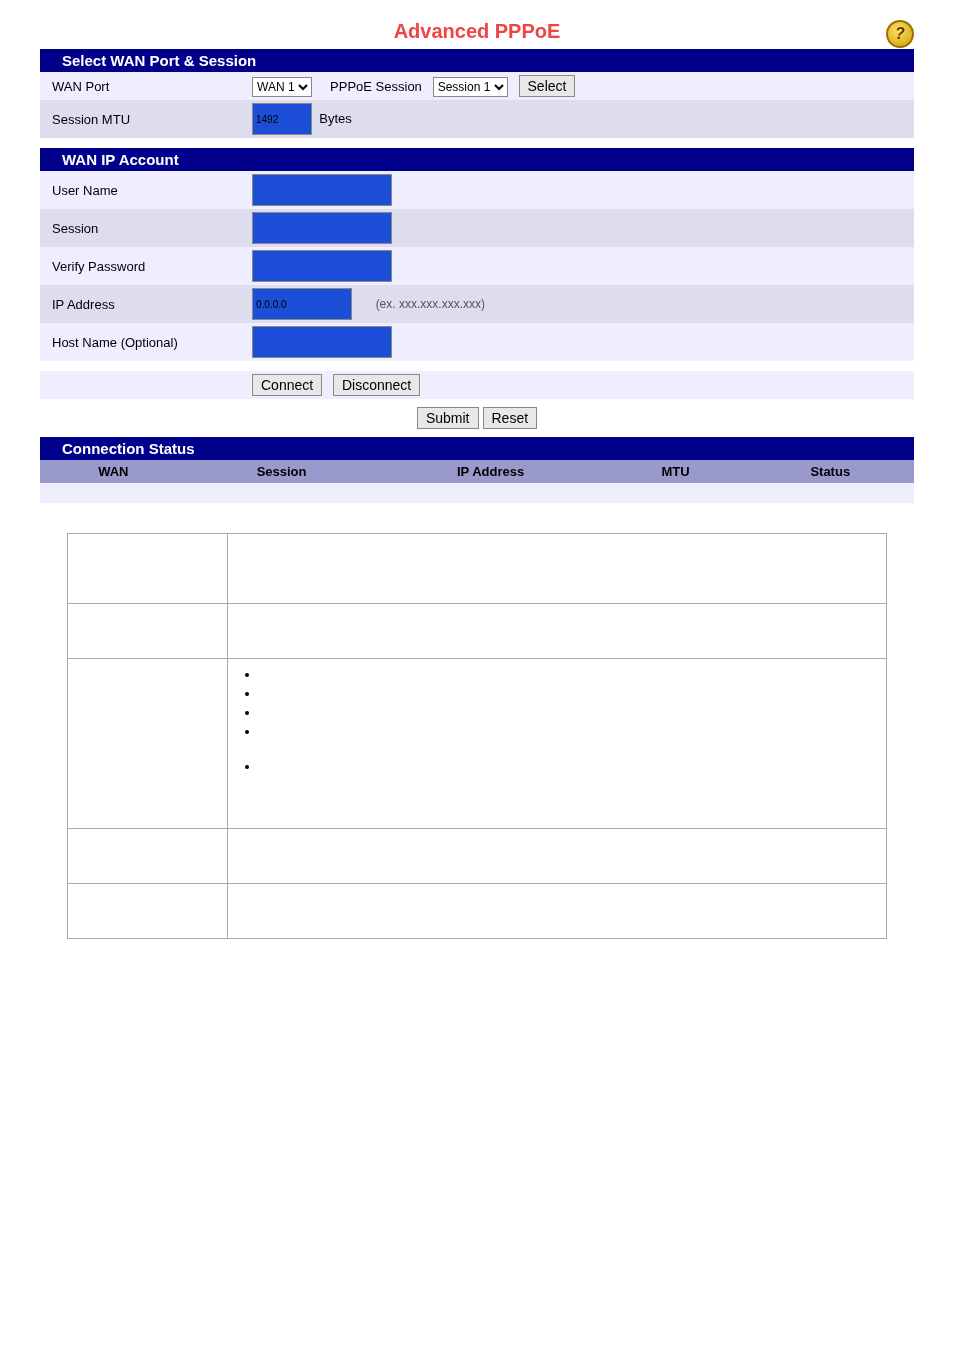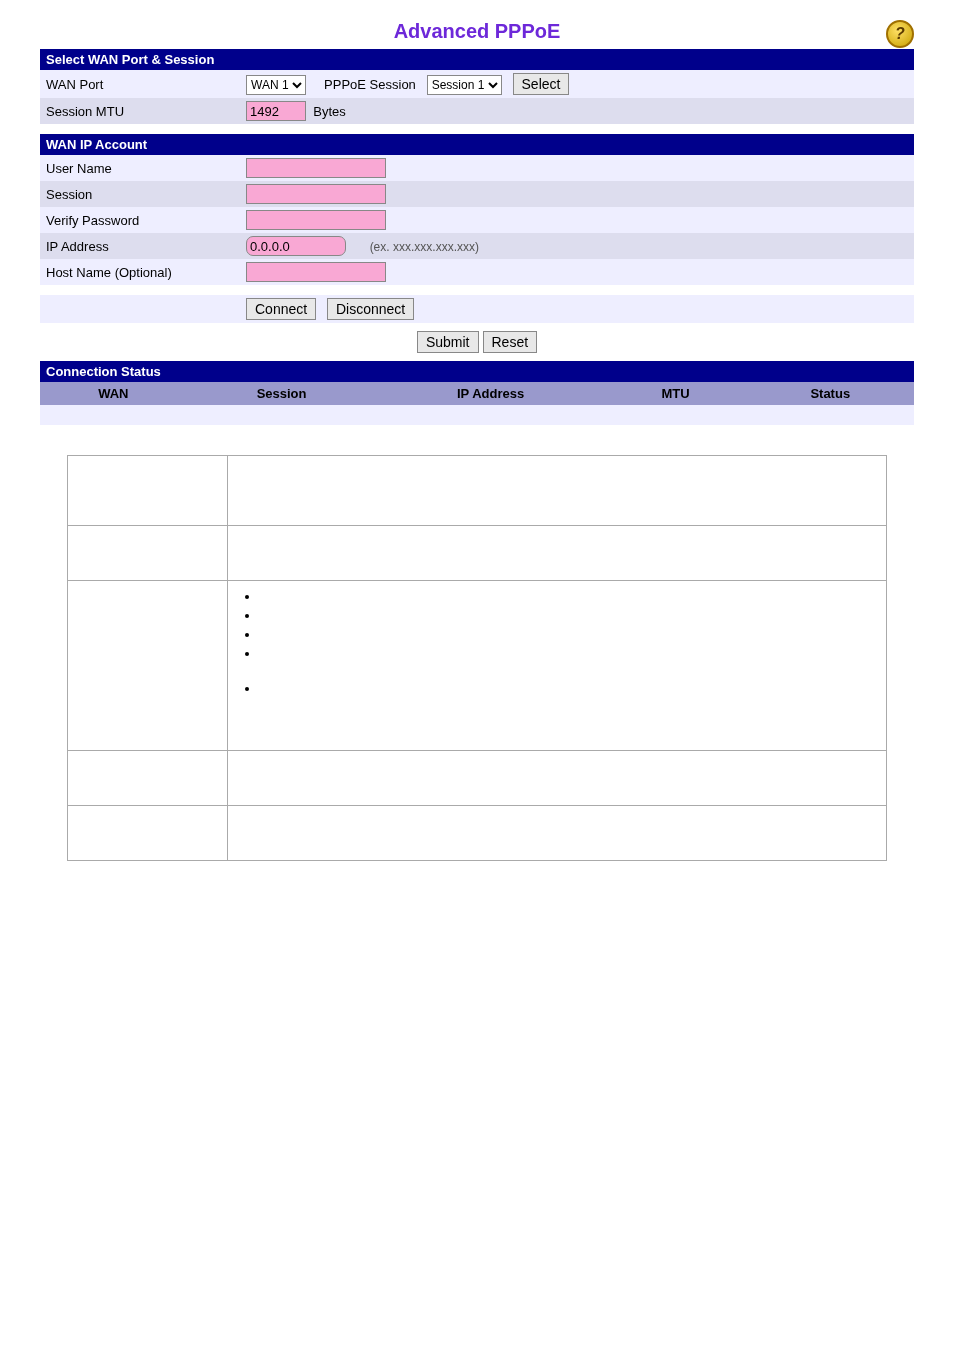--- a/index.html
+++ b/index.html
@@ -21,21 +21,21 @@
       display: flex;
       align-items: center;
       justify-content: center;
       margin-bottom: 6px;
       position: relative;
     }
 
     .page-title {
       font-size: 20px;
       font-weight: bold;
-      color: #6d28d9;
+      color: #ef4444;
     }
 
     .help-icon {
       position: absolute;
       right: 0;
       top: 0;
     }
 
     .help-icon-img {
       width: 28px;
@@ -50,33 +50,33 @@
       color: #5a3a00;
       border: 2px solid #a07000;
       font-style: italic;
     }
 
     
     .section-header {
       background: #00008b;
       color: #fff;
       font-weight: bold;
-      font-size: 13px;
-      padding: 3px 6px;
+      font-size: 15px;
+      padding: 3px 22px;
     }
 
     
     .form-table {
       width: 100%;
       border-collapse: collapse;
       margin-bottom: 0;
     }
 
     .form-table td {
-      padding: 3px 6px;
+      padding: 3px 12px;
       vertical-align: middle;
     }
 
     .form-table tr:nth-child(even) td {
       background: #dde;
     }
     .form-table tr:nth-child(odd) td {
       background: #eef;
     }
 
@@ -86,24 +86,24 @@
       color: #000;
     }
 
     .value-cell {
       color: #000;
     }
 
     input[type="text"], input[type="password"] {
       border: 1px solid #888;
       padding: 1px 3px;
-      font-size: 13px;
+      font-size: 10px;
       width: 140px;
-      height: 20px;
-      background: #f9a8d4;
+      height: 32px;
+      background: #1d4ed8;
     }
 
     select {
       font-size: 12px;
       border: 1px solid #888;
       background: #fff;
       height: 20px;
     }
 
     button {
@@ -243,21 +243,21 @@
     </tr>
     <tr>
       <td class="label-cell">Verify Password</td>
       <td class="value-cell">
         <input type="password" style="">
       </td>
     </tr>
     <tr>
       <td class="label-cell">IP Address</td>
       <td class="value-cell">
-        <input type="text" style="width: 100px; border-radius: 7px;" value="0.0.0.0">
+        <input type="text" style="width: 100px;" value="0.0.0.0">
         <span class="ip-hint">(ex. xxx.xxx.xxx.xxx)</span>
       </td>
     </tr>
     <tr>
       <td class="label-cell">Host Name (Optional)</td>
       <td class="value-cell">
         <input type="text" style="">
       </td>
     </tr>
   </tbody>

